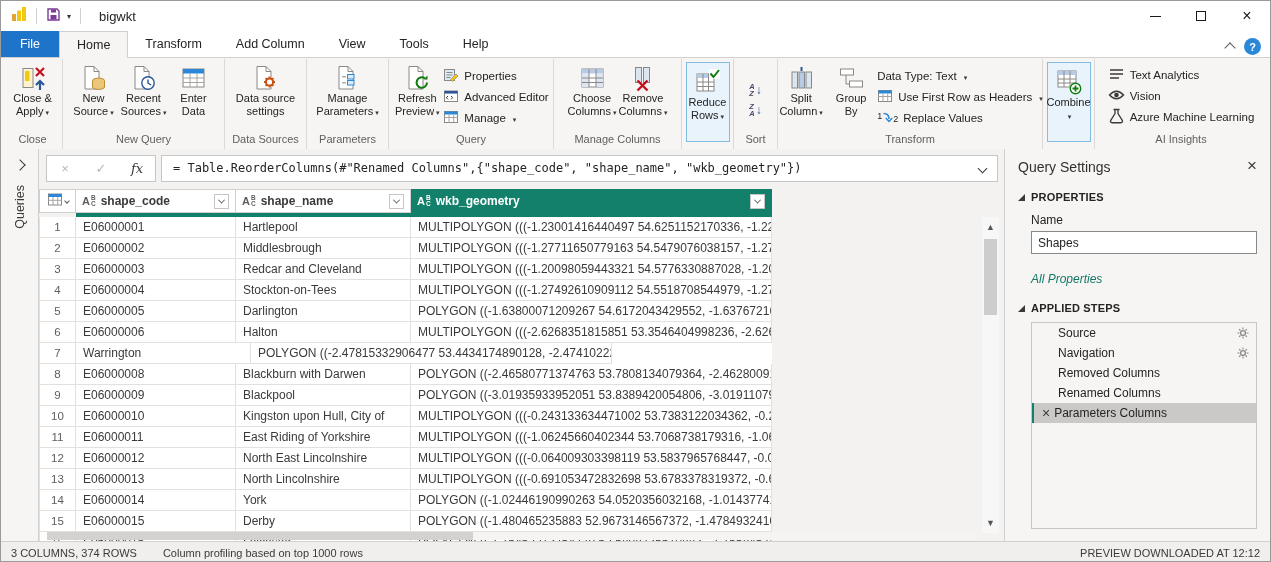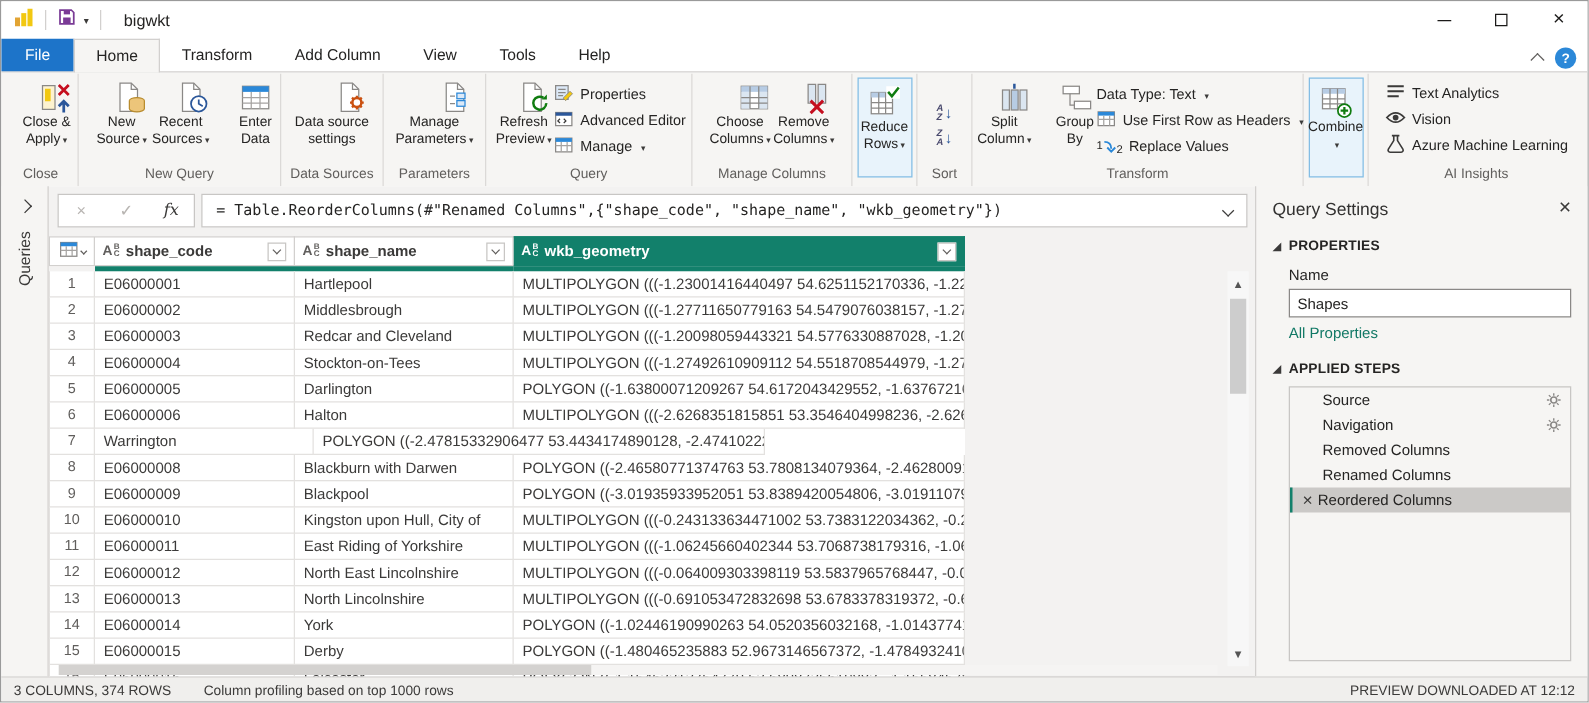--- a/index.html
+++ b/index.html
@@ -24,21 +24,21 @@
   .tab.file { background:#1d74c9; color:#fff; width:58px; justify-content:center; }
   .tab.active { background:#f6f5f3; border:1px solid #d2d0ce; border-bottom:none; margin-bottom:-1px; }
   .ribbon-collapse { position:absolute; right:36px; top:13px; width:8px; height:8px; border-left:1.5px solid #605e5c; border-top:1.5px solid #605e5c; transform:rotate(45deg); }
   .help-btn { position:absolute; right:9px; top:7px; width:17px; height:17px; border-radius:50%; background:#2b88d8; color:#fff; font-size:11px; font-weight:bold; display:flex; align-items:center; justify-content:center; }
 
   
   .ribbon { height:91px; background:#f6f5f3; display:flex; align-items:stretch; padding:1px 0 0 2px; overflow:hidden; }
   .rgroup { border-right:1px solid #dbd9d7; display:flex; flex-direction:column; padding:2px 2px 1px 2px; flex-shrink:0; }
   .rbody { flex:1; display:flex; align-items:flex-start; justify-content:center; gap:2px; }
   .rlabel { height:15px; font-size:11px; color:#605e5c; text-align:center; white-space:nowrap; }
-  .bigbtn { display:flex; flex-direction:column; align-items:flex-end; padding-top:3px; min-width:48px; }
+  .bigbtn { display:flex; flex-direction:column; align-items:center; padding-top:3px; min-width:48px; }
   .bicon { height:28px; display:flex; align-items:center; justify-content:center; }
   .blbl { font-size:11px; line-height:12.5px; text-align:center; color:#252423; white-space:nowrap; }
   .dd::after { content:"▾"; font-size:7px; margin-left:2px; color:#3b3a39; }
   .smallcol { display:flex; flex-direction:column; gap:2px; padding-top:5px; }
   .sbtn { display:flex; align-items:center; gap:5px; font-size:11.5px; color:#252423; height:19px; white-space:nowrap; }
   .hlbox { background:#e8f3fb; border:1px solid #84bde4; margin:1px; display:flex; flex-direction:column; align-items:center; justify-content:flex-start; padding-top:4px; width:44px; }
   .hlbox .blbl { margin-top:1px; }
   .azi { display:flex; align-items:center; gap:1px; }
   .azl { display:flex; flex-direction:column; font-size:7.5px; line-height:7px; font-weight:bold; color:#4a4a6e; }
   .aza { color:#2b579a; font-size:12px; line-height:12px; }
@@ -93,21 +93,21 @@
   
   .rightpanel { width:266px; background:#f6f5f3; border-left:1px solid #d2d0ce; display:flex; flex-direction:column; padding:10px 13px 8px 13px; }
   .rp-title-row { display:flex; align-items:flex-start; }
   .rp-title { font-size:14px; color:#323130; }
   .rp-close { margin-left:auto; font-size:17px; color:#3b3a39; line-height:14px; }
   .sec-head { display:flex; align-items:center; gap:6px; margin-top:16px; font-size:11px; font-weight:bold; color:#252423; letter-spacing:.2px; }
   .tri { width:0; height:0; border-bottom:7px solid #3b3a39; border-left:7px solid transparent; }
   .rp-body { margin-left:13px; }
   .name-label { font-size:12px; color:#252423; margin:10px 0 4px 0; }
   .name-input { width:100%; height:23px; border:1px solid #8a8886; background:#fff; font-size:12px; font-family:"Liberation Sans", sans-serif; color:#252423; padding:0 6px; }
-  .all-props { font-size:12px; color:#117865; margin-top:5px; }
+  .all-props { font-size:12px; color:#117865; margin-top:18px;font-style:italic; }
   .steps-box { margin:8px 0 4px 13px; border:1px solid #c8c6c4; flex:1; overflow:hidden; background:#f6f5f3; }
   .step { height:20px; display:flex; align-items:center; padding-left:26px; font-size:12px; color:#252423; position:relative; }
   .step.sel { background:#cbc9c7; border-left:2px solid #12806b; padding-left:8px; }
   .stepx { font-size:14px; color:#3b3a39; margin-right:4px; }
   .stepgear { margin-left:auto; margin-right:7px; display:flex; align-items:center; }
 
   
   .statusbar { height:22px; border-top:1px solid #d2d0ce; background:#f0efed; display:flex; align-items:center; font-size:11px; color:#3b3a39; padding:0 10px;justify-content:flex-end; }
   .sb-left { margin-right:26px; }
   .sb-right { margin-left:auto; }
@@ -679,21 +679,21 @@
             </span>
           </div>
           <div class="step">
             <span>Removed Columns</span>
           </div>
           <div class="step">
             <span>Renamed Columns</span>
           </div>
           <div class="step sel">
             <span class="stepx">×</span>
-            <span>Reordered Columns</span>
+            <span>Parameters Columns</span>
           </div>
         </div>
     </div>
   </div>
 
   <div class="statusbar">
     <span class="sb-left">3 COLUMNS, 374 ROWS</span>
     <span>Column profiling based on top 1000 rows</span>
     <span class="sb-right">PREVIEW DOWNLOADED AT 12:12</span>
   </div>

